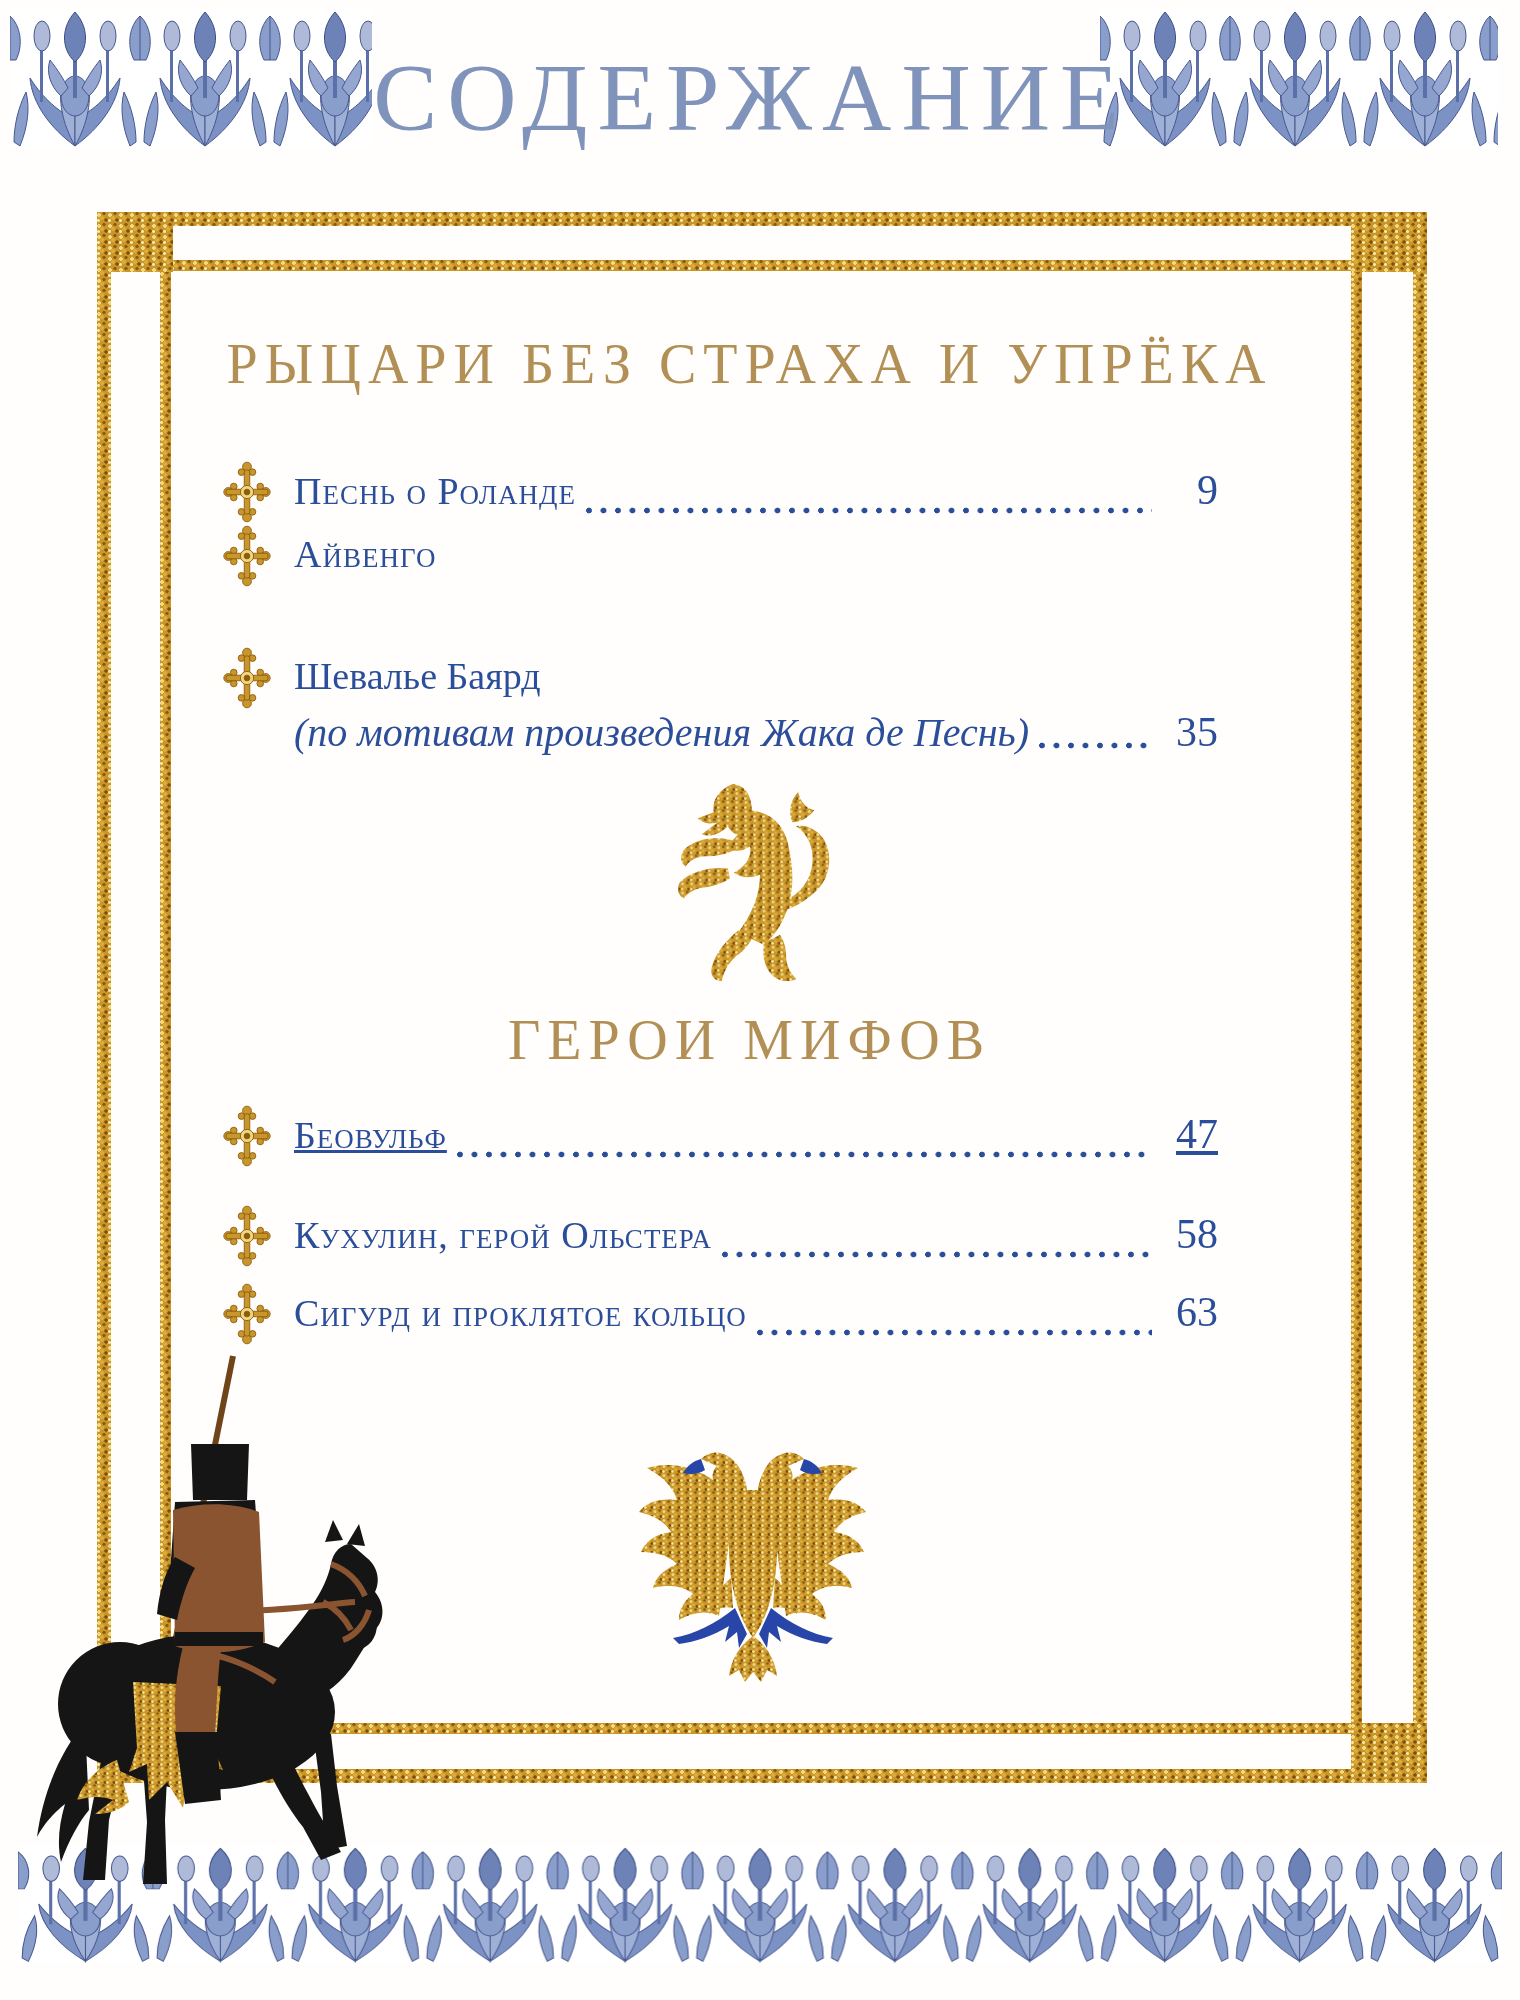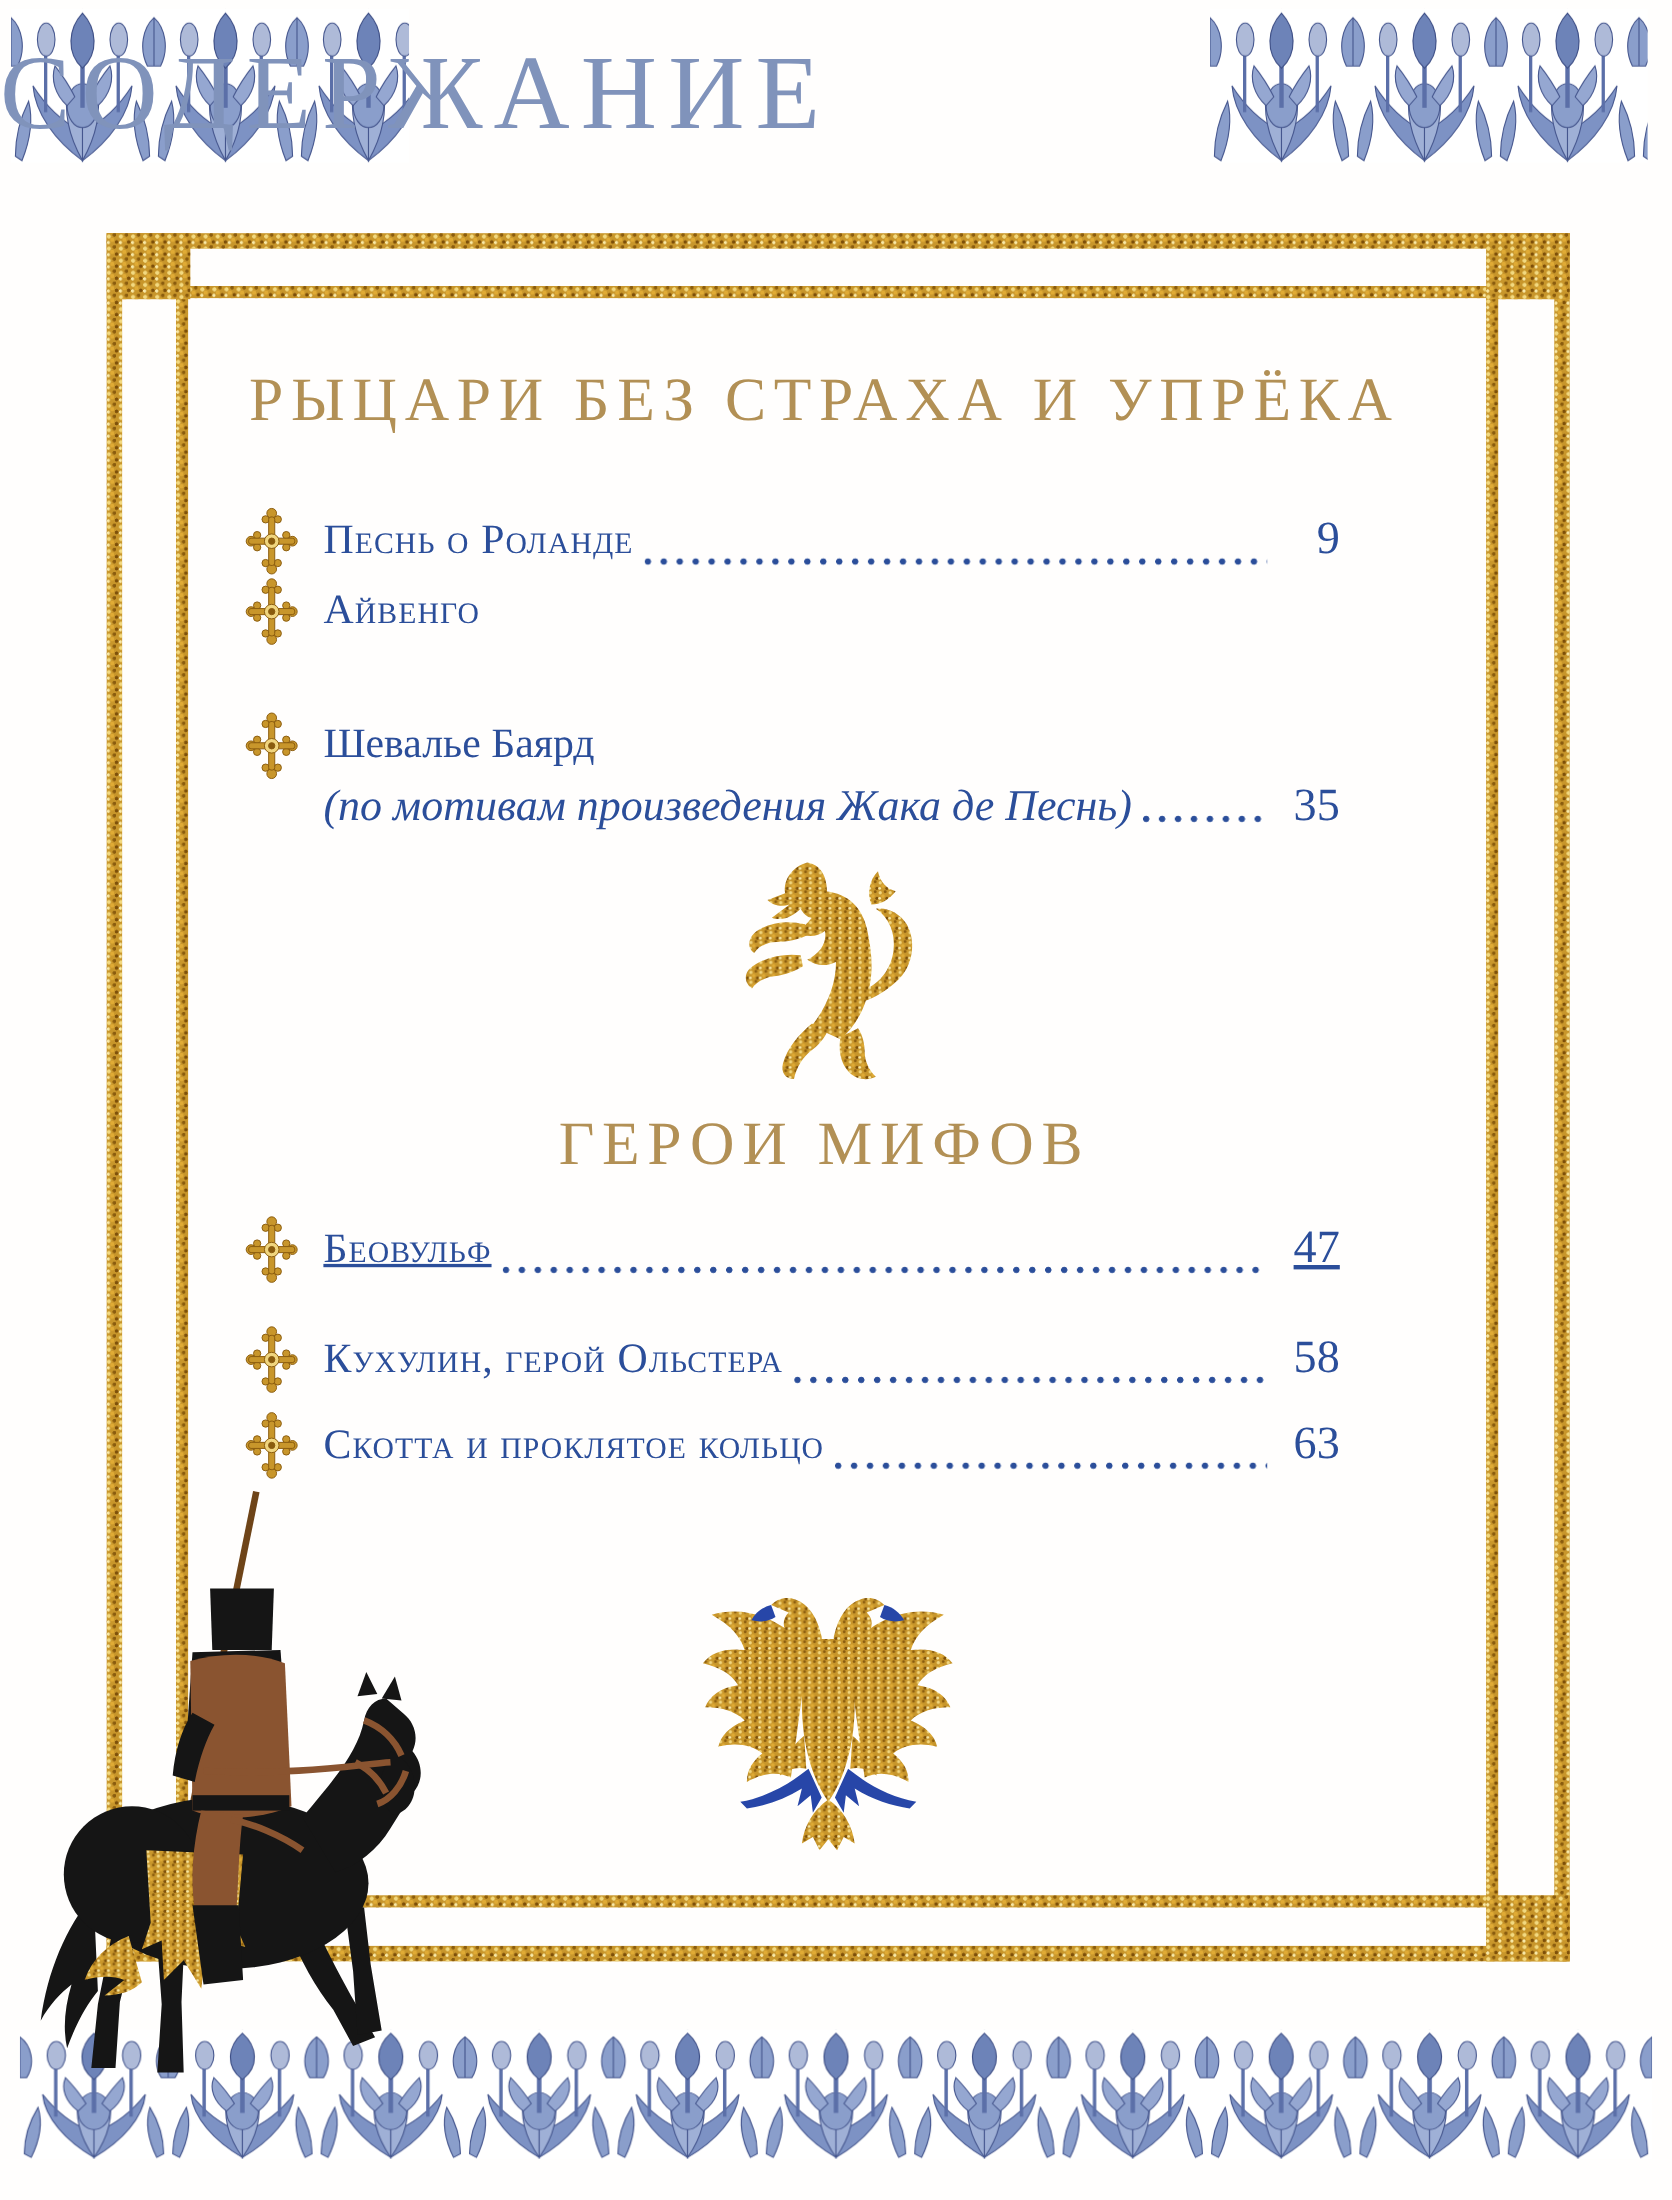--- a/index.html
+++ b/index.html
@@ -23,21 +23,21 @@
   }
   .bar{position:absolute;z-index:2;}
   
   .ornament{position:absolute;z-index:1;}
   .orn-tl{left:10px;top:8px;}
   .orn-tr{left:1100px;top:8px;}
   .orn-b{left:18px;top:1845px;}
   
   .page-title{
     position:absolute;left:0;top:28px;width:1474px;
-    margin:0;text-align:left;
+    margin:14px;text-align:center;
     font-size:96px;font-weight:normal;
     letter-spacing:10px;
     color:var(--title_blue,#8093bb);
     z-index:2;
   }
   
   .section-heading{
     position:absolute;left:16px;width:1467px;margin:0;
     text-align:center;font-weight:normal;
     font-size:56px;letter-spacing:7px;
@@ -233,21 +233,21 @@
       <span class="leader"></span>
       <span class="pg">58</span>
     </div>
   </div>
 
   <div class="toc-row" style="top:1286px;">
     <svg class="bullet">
         <use href="#crossf"></use>
       </svg>
     <div class="t-line">
-      <span class="sc">Скотта и проклятое кольцо</span>
+      <span class="sc">Сигурд и проклятое кольцо</span>
       <span class="leader"></span>
       <span class="pg">63</span>
     </div>
   </div>
 
   <svg class="emblem" style="left:635px;top:1428px;" width="235" height="258" viewBox="0 0 235 258">
     <g fill="url(#goldp)">
       <path d="M100,70 C70,40 40,32 12,40 C30,50 38,60 42,72 C24,70 12,74 4,84 C20,88 30,94 36,104 C20,106 10,114 6,124 C22,124 34,128 42,136 C28,142 20,150 18,160 C34,156 48,158 58,166 C48,174 44,182 44,192 C58,184 72,182 84,188 Z"></path>
       <path d="M135,70 C165,40 195,32 223,40 C205,50 197,60 193,72 C211,70 223,74 231,84 C215,88 205,94 199,104 C215,106 225,114 229,124 C213,124 201,128 193,136 C207,142 215,150 217,160 C201,156 187,158 177,166 C187,174 191,182 191,192 C177,184 163,182 151,188 Z"></path>
       <path d="M112,60 C108,42 100,30 88,26 C80,23 72,25 66,31 L82,38 C76,44 76,52 82,58 C90,66 102,70 112,74 Z"></path>

